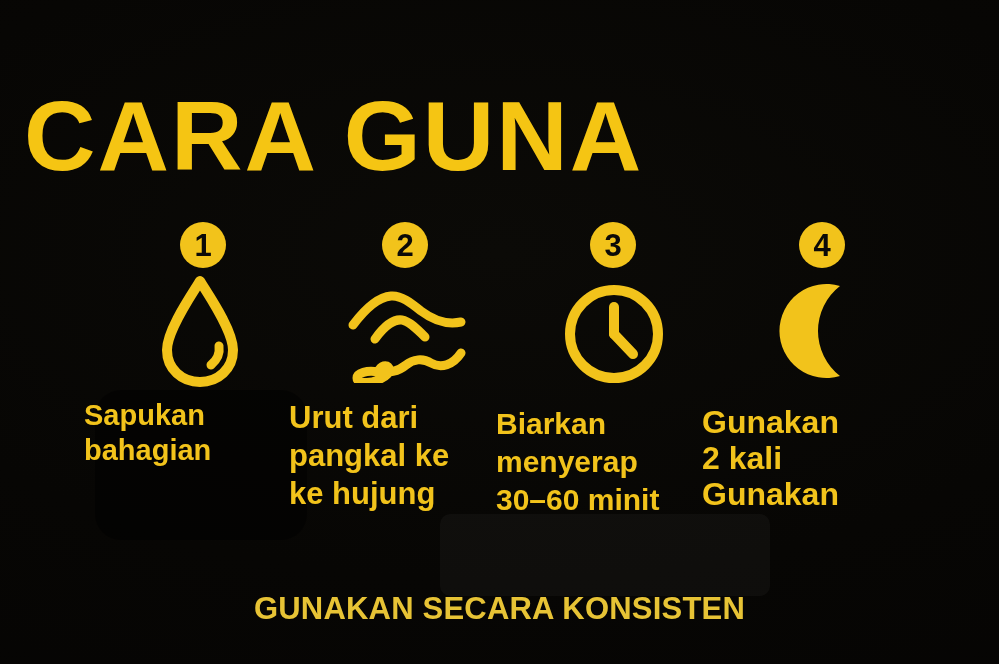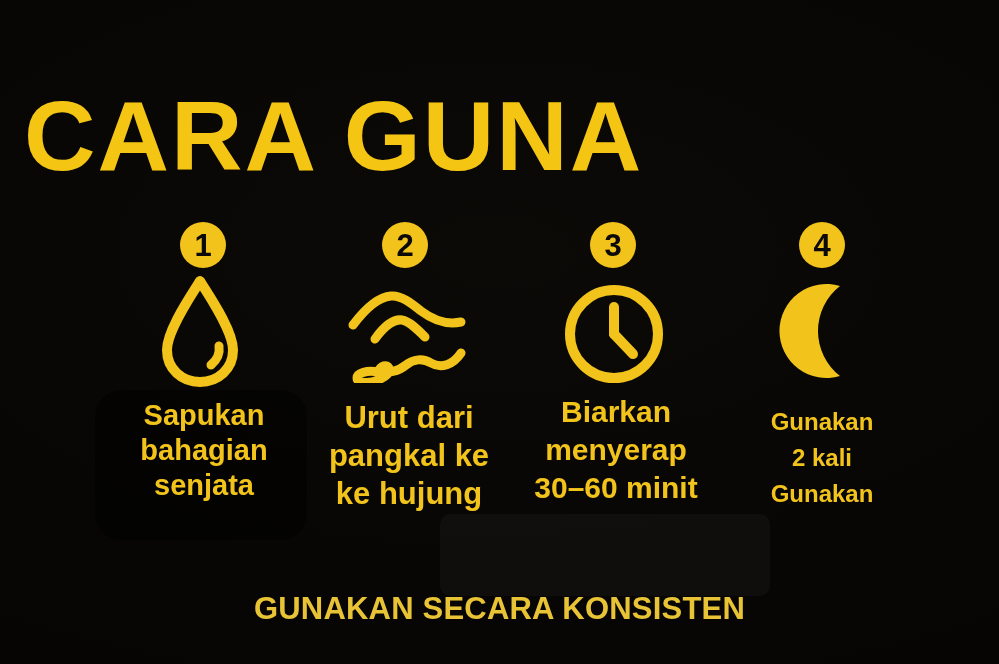--- a/index.html
+++ b/index.html
@@ -75,28 +75,27 @@
     stroke-linejoin: round;
   }
   .icon .fill { fill: var(--accent, #F2C31B); }
   .icon.i1 { left: 150px; top: 274px; }
   .icon.i2 { left: 345px; top: 281px; }
   .icon.i3 { left: 561px; top: 281px; }
   .icon.i4 { left: 774px; top: 277px; }
   .caption {
     position: absolute;
     width: 240px;
-    text-align: center;
     font-weight: bold;
     color: var(--accent, #F2C31B);
   }
   .caption.c1 { left: 84px;  top: 398px; font-size: 29px; line-height: 35px; }
   .caption.c2 { left: 289px; top: 399px; font-size: 31px; line-height: 38px; }
-  .caption.c3 { left: 496px; top: 393px; font-size: 30px; line-height: 38px; }
-  .caption.c4 { left: 702px; top: 404px; font-size: 24px; line-height: 36px; }
+  .caption.c3 { left: 496px; top: 405px; font-size: 30px; line-height: 38px; }
+  .caption.c4 { left: 702px; top: 404px; font-size: 32px; line-height: 36px; }
   .footer {
     position: absolute;
     top: 592px;
     left: 0;
     width: 100%;
     text-align: center;
     font-weight: bold;
     font-size: 31px;
     line-height: 34px;
     letter-spacing: 0.2px;
@@ -151,21 +150,20 @@
 
   <div class="icon i4">
     <svg width="96" height="106" viewBox="0 0 96 106">
       <path class="fill" d="M66 9 A47 47 0 1 0 66 99 A57 57 0 0 1 66 9 Z"></path>
     </svg>
   </div>
 
   <div class="caption c1">
     <div>Sapukan</div>
     <div>bahagian</div>
-    <div>senjata</div>
   </div>
   <div class="caption c2">
     <div>Urut dari</div>
     <div>pangkal ke</div>
     <div>ke hujung</div>
   </div>
   <div class="caption c3">
     <div>Biarkan</div>
     <div>menyerap</div>
     <div>30–60 minit</div>

